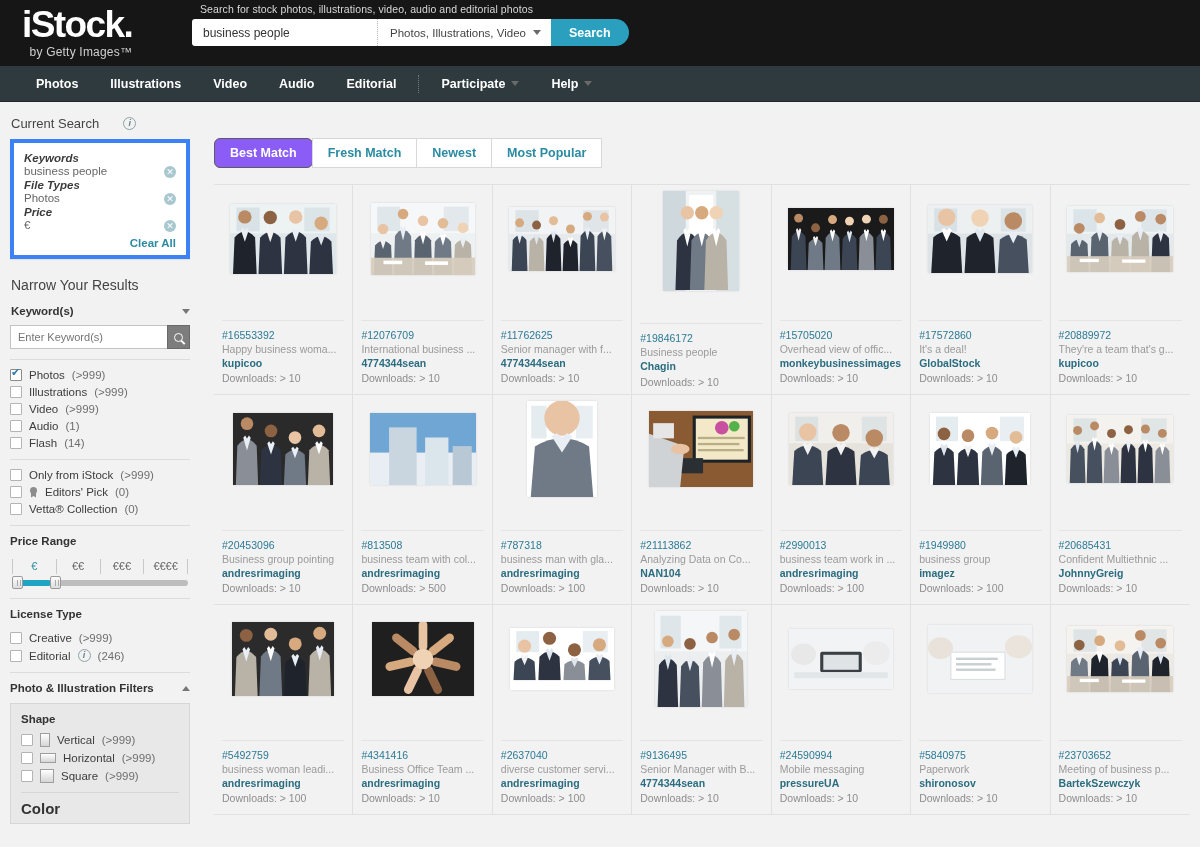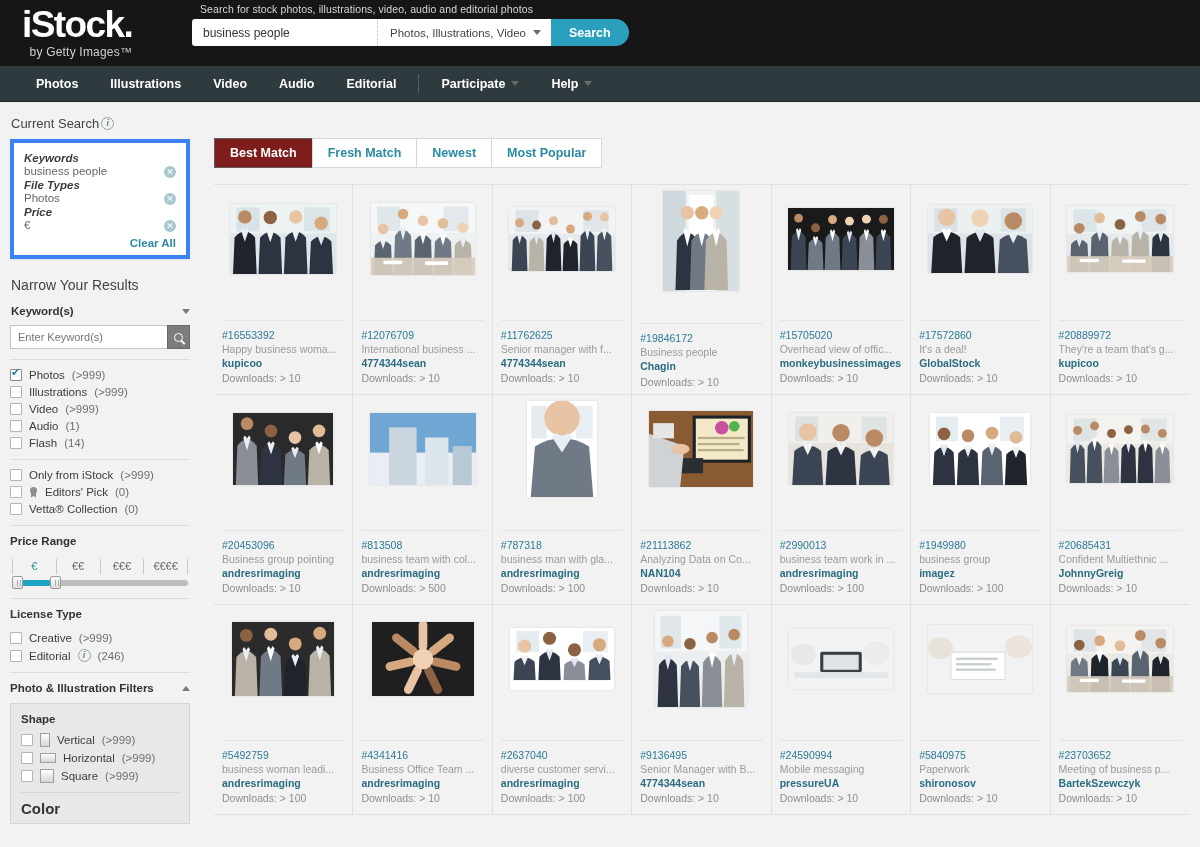--- a/index.html
+++ b/index.html
@@ -76,21 +76,21 @@
   
   .page { display: flex; height: 745px; }
 
   
   .sidebar {
     width: 200px; background: #f2f2f2; padding: 14px 10px 0 10px;
     flex: none;
   }
   .cur-search-hd {
     font-size: 13px; color: #444; display: flex; align-items: center;
-    gap: 2px; margin-bottom: 8px; padding-left: 1px;
+    gap: 24px; margin-bottom: 8px; padding-left: 1px;
   }
   .info-i {
     width: 13px; height: 13px; border-radius: 50%;
     border: 1px solid #8fa2a6; color: #6a8288; font-size: 9px;
     font-style: italic; font-weight: bold;
     display: inline-flex; align-items: center; justify-content: center;
     line-height: 1;
   }
   .cur-box {
     background: #fff; border: 4px solid #3b82f6; padding: 9px 10px 6px 10px;
@@ -194,21 +194,21 @@
   .main { flex: 1; padding: 17px 10px 0 14px; }
   .page-title { font-size: 19px; color: #3a3a3a; font-weight: bold; }
   .page-title .count { font-size: 12px; color: #8a8a8a; font-weight: normal; }
   .tabs { display: flex; margin: 19px 0 16px 0; }
   .tab {
     background: #fff; border: 1px solid #d8d8d8; margin-left: -1px;
     padding: 7px 15px; font-size: 12.5px; color: #2b8ba3; cursor: pointer;
     font-weight: bold;
   }
   .tab:first-child { margin-left: 0; }
-  .tab.active { background: #7f1d1d; border-color: #5c5c5c; color: #fff; }
+  .tab.active { background: #8b5cf6; border-color: #5c5c5c; color: #fff; border-radius: 6px; }
 
   .grid {
     display: grid; grid-template-columns: repeat(7, 1fr);
     border-top: 1px solid #e0e0e0;
   }
   .cell {
     border-right: 1px solid #e0e0e0; border-bottom: 1px solid #e0e0e0;
     height: 210px; padding: 6px 8px 0 8px; display: flex; flex-direction: column;
     position: relative;
     gap: 32px;

